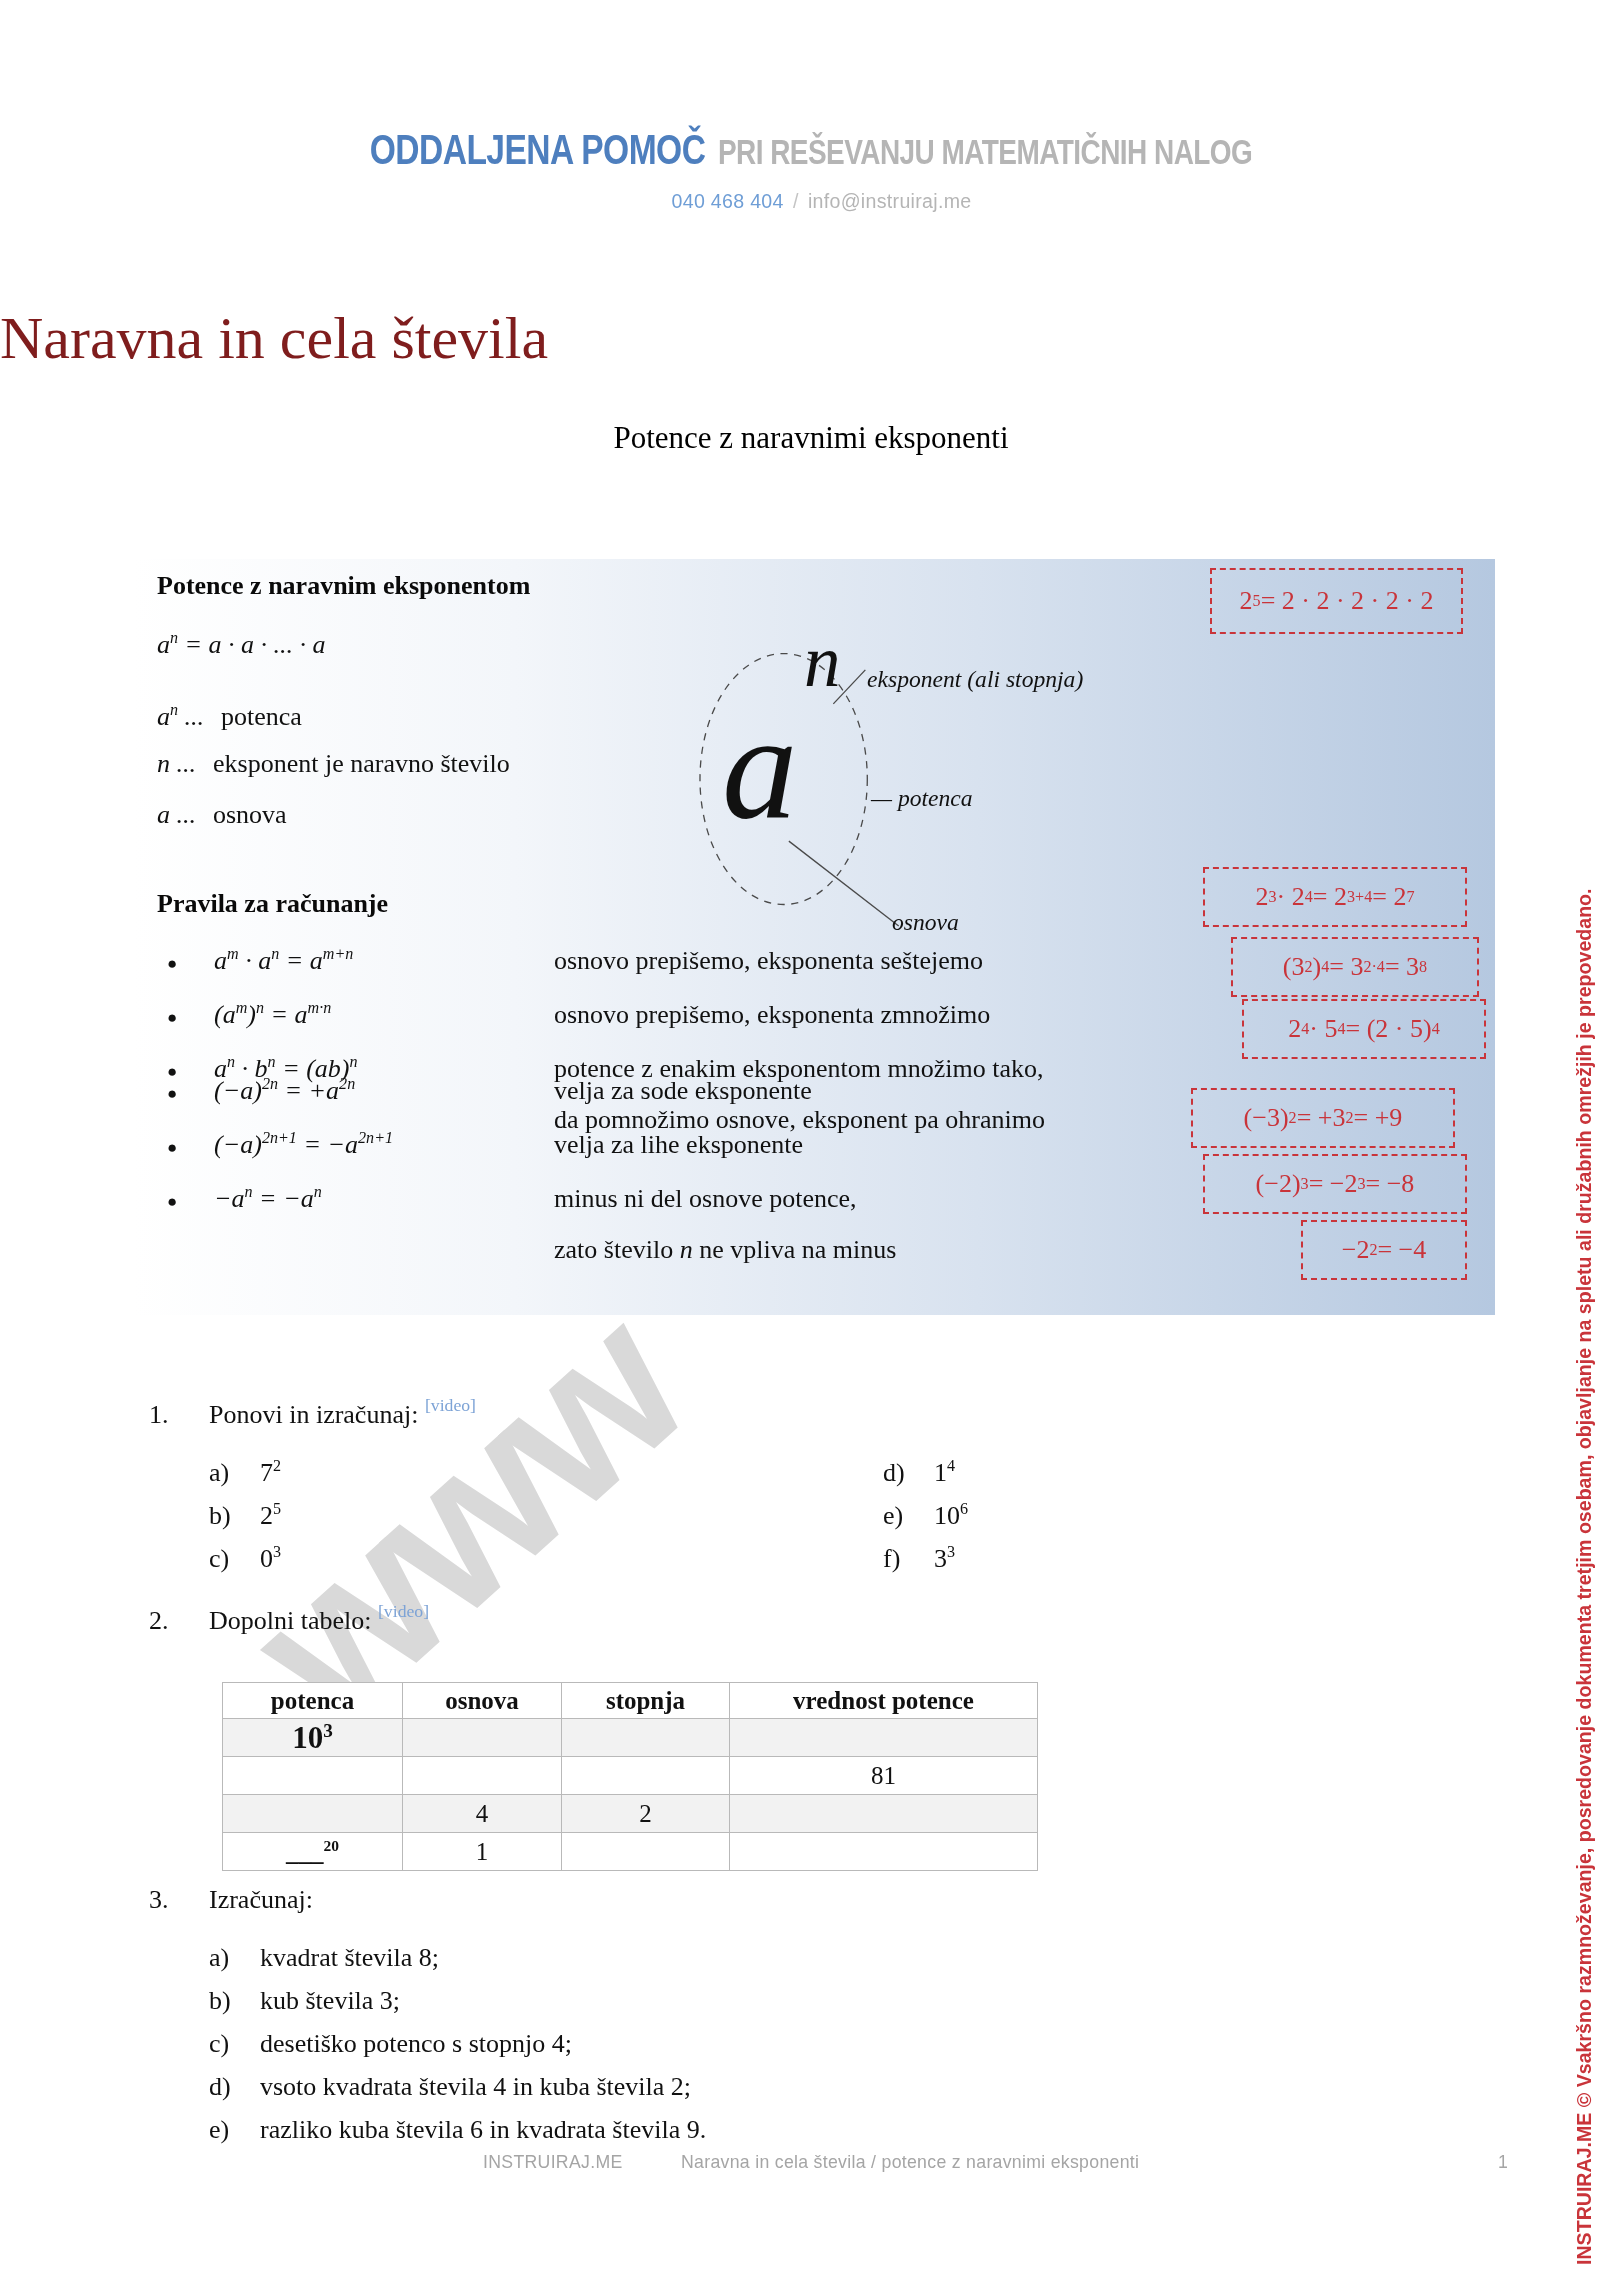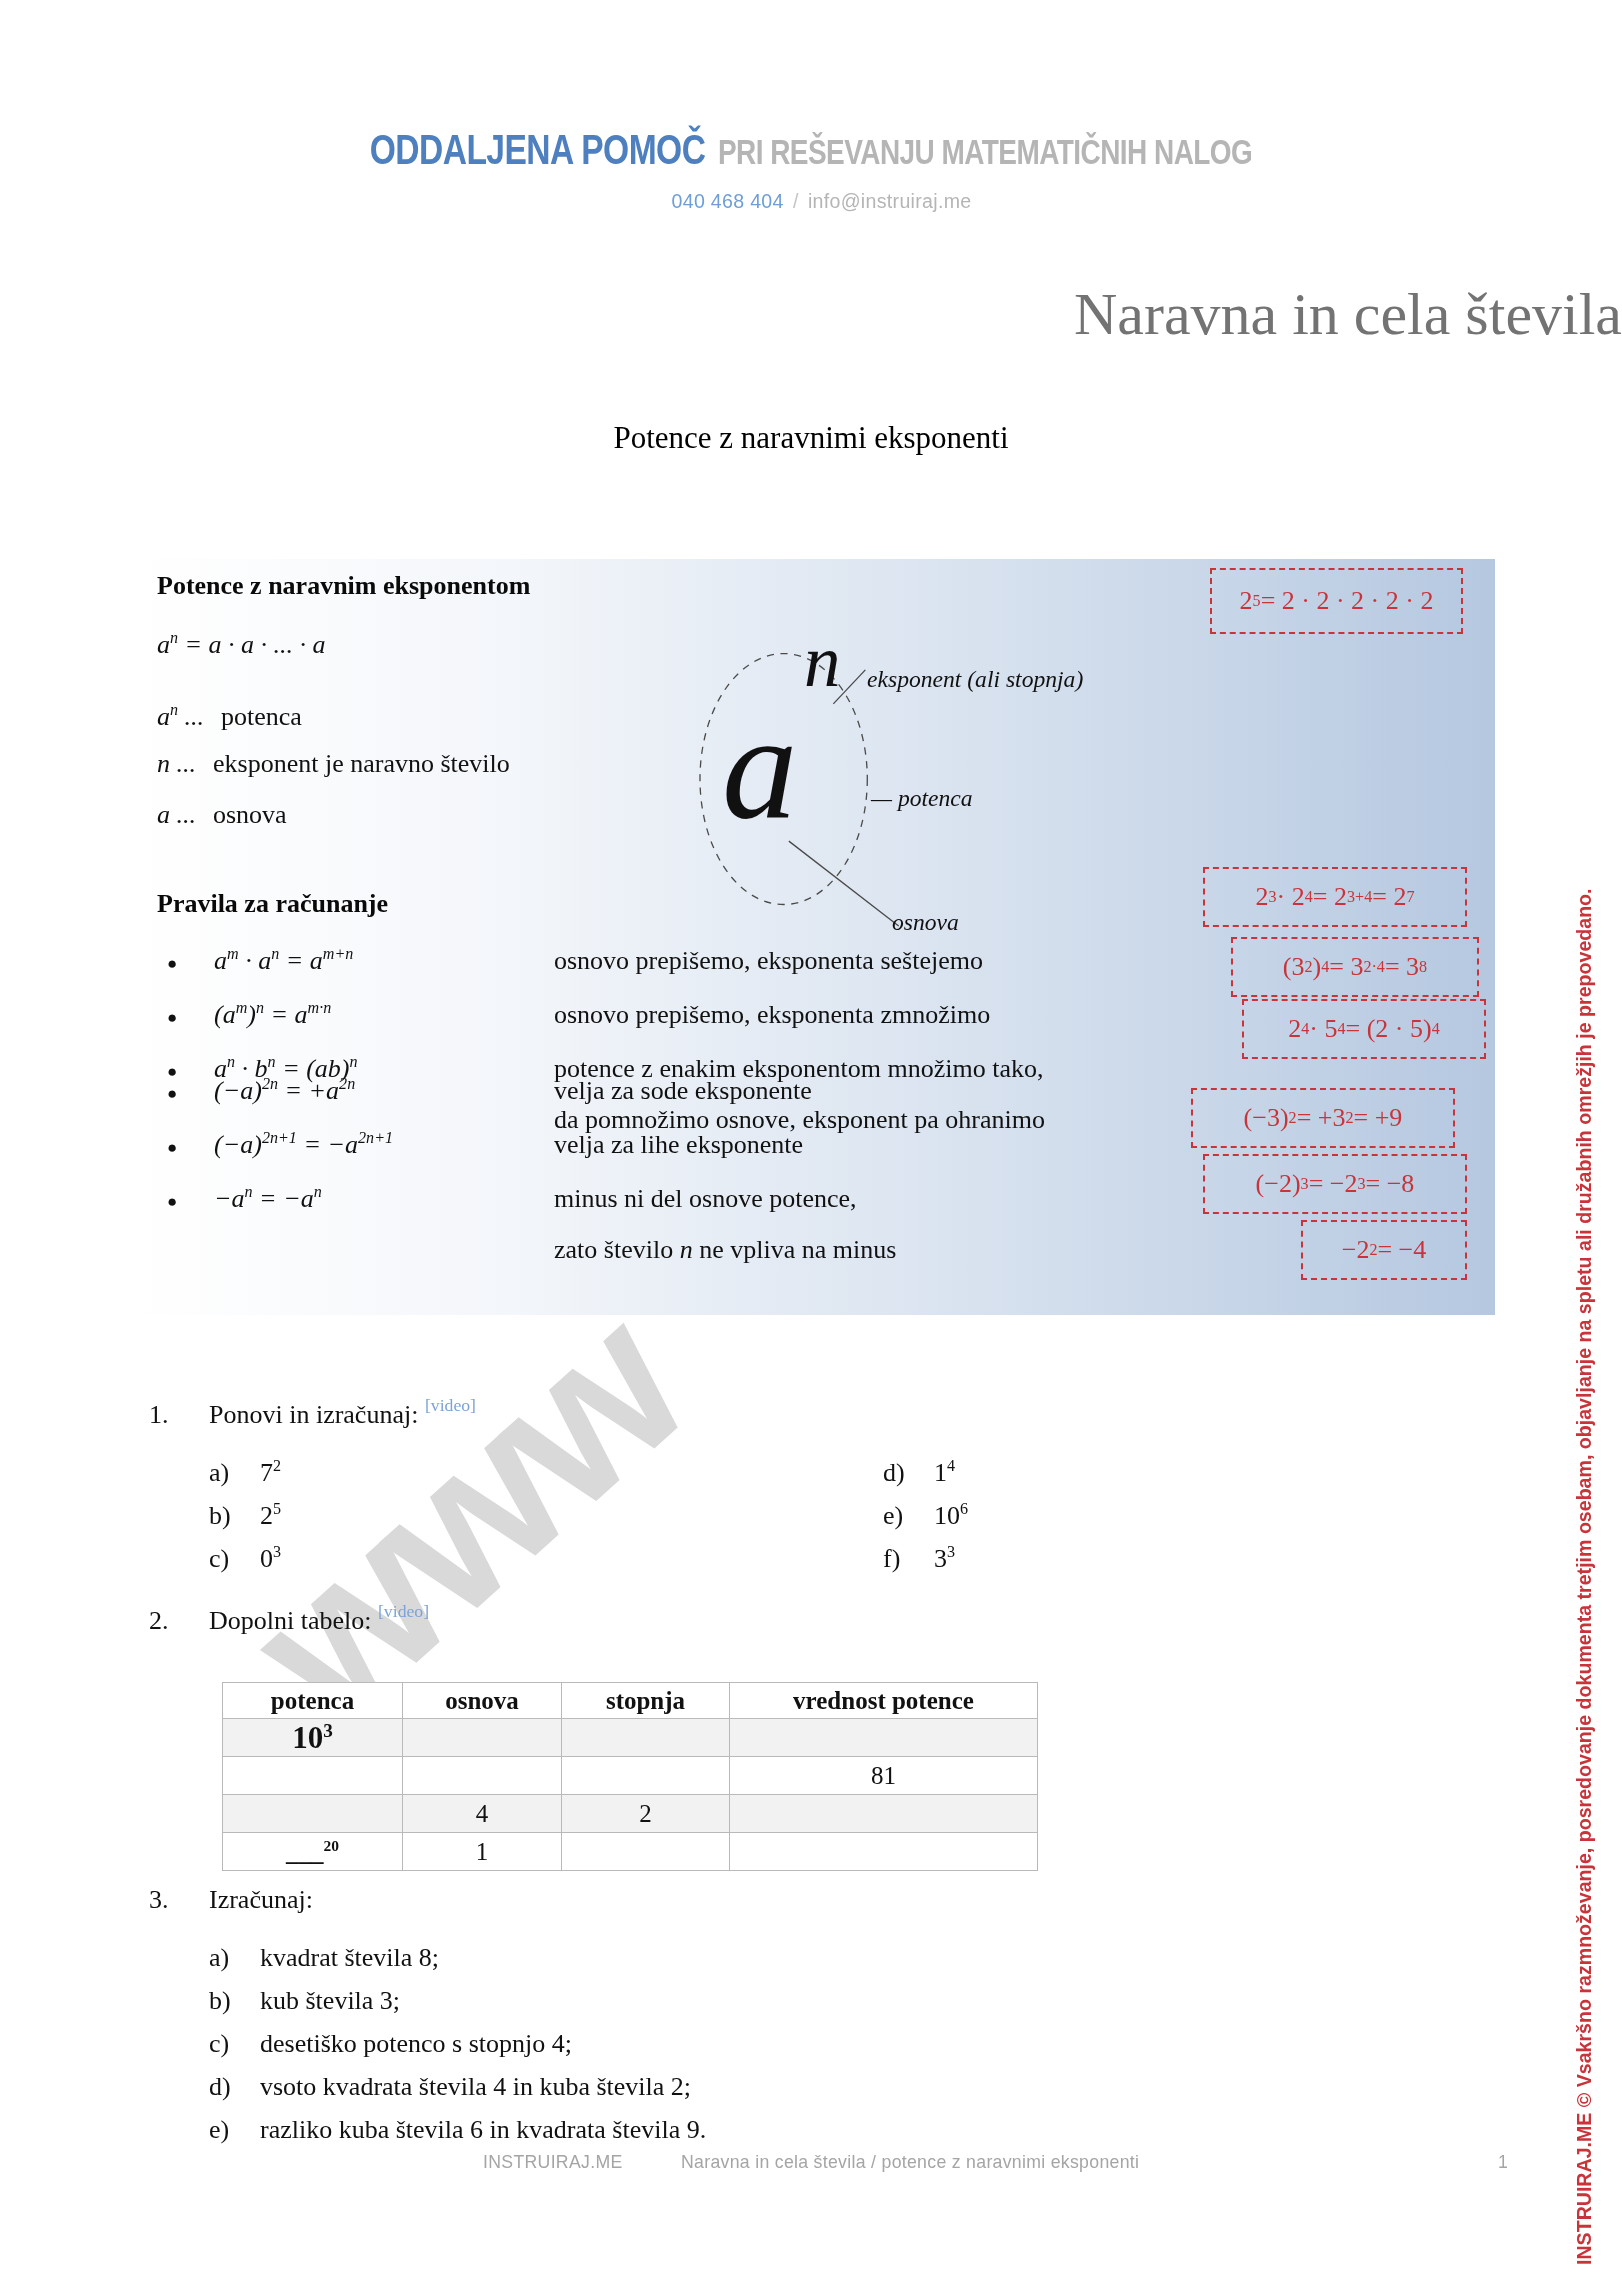--- a/index.html
+++ b/index.html
@@ -32,22 +32,22 @@
     margin-top:15.7px;font-family:"Liberation Sans", sans-serif;font-size:19.6px;
     letter-spacing:0.3px;
     padding-left:21px;
   }
   .phone{color:#6f9ed6;}
   .sep{color:#c4c4c4;margin:0 9.2px;}
   .email{color:#b5b5b5;}
 
   
   .title{
-    position:absolute;top:280px;left:0;width:100%;margin:0;text-align:right;
-    font-size:60px;font-weight:400;z-index:2;color:#737373;
+    position:absolute;top:304px;left:0;width:100%;margin:0;text-align:left;
+    font-size:60px;font-weight:400;z-index:2;color:#7f1d1d;
   }
   .subtitle{
     position:absolute;top:420px;left:0;width:100%;margin:0;text-align:center;
     font-size:31px;font-weight:400;z-index:2;color:#000;
   }
 
   
   .panel{
     position:absolute;left:134px;top:559px;width:1361px;height:756px;z-index:2;
     background:linear-gradient(to right,#ffffff 0%,#f3f6fa 28%,#d8e2ef 62%,#b5c8e0 100%);

